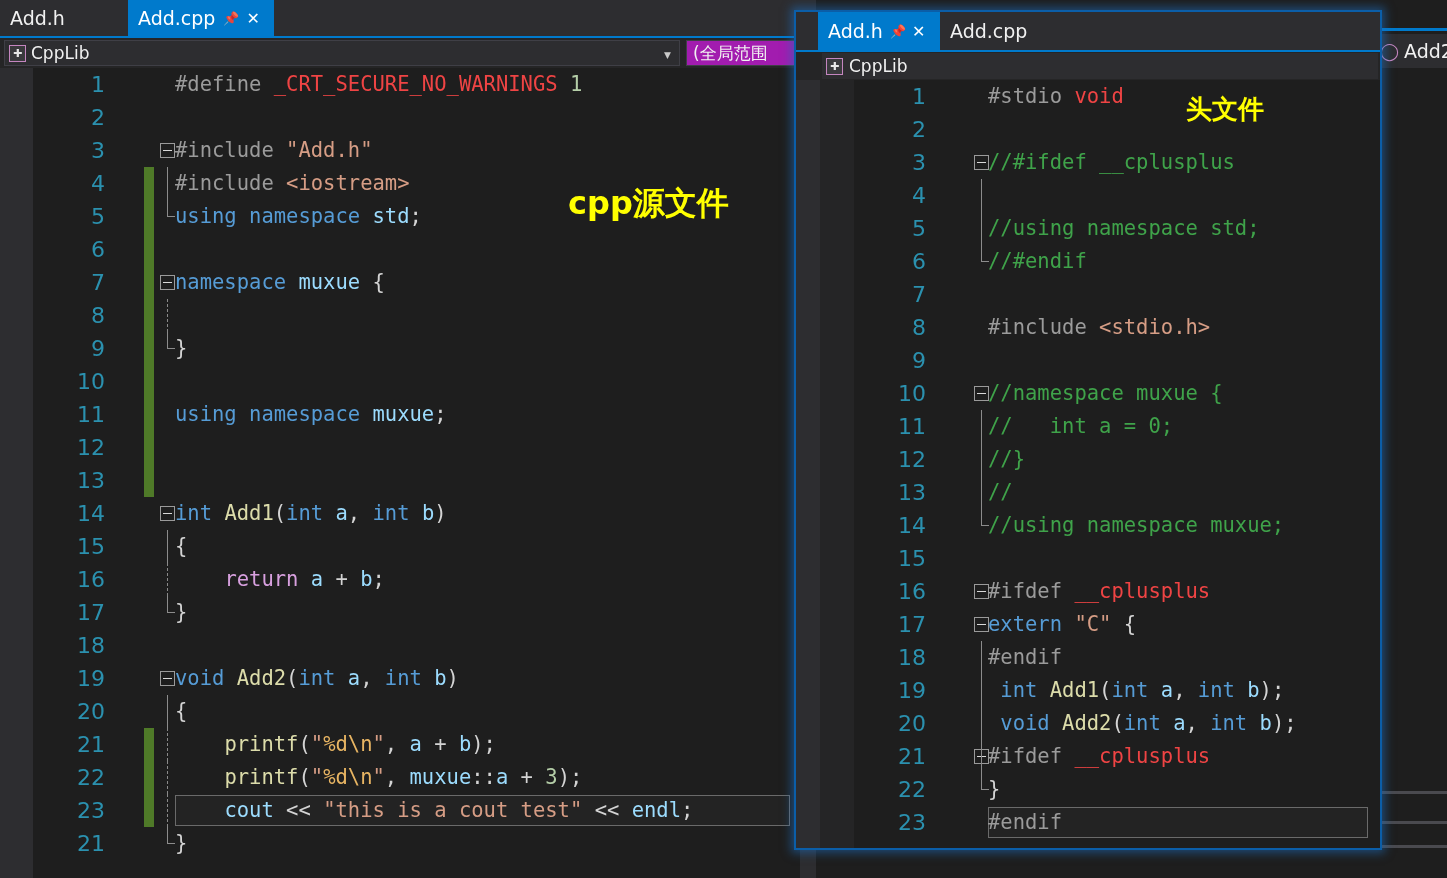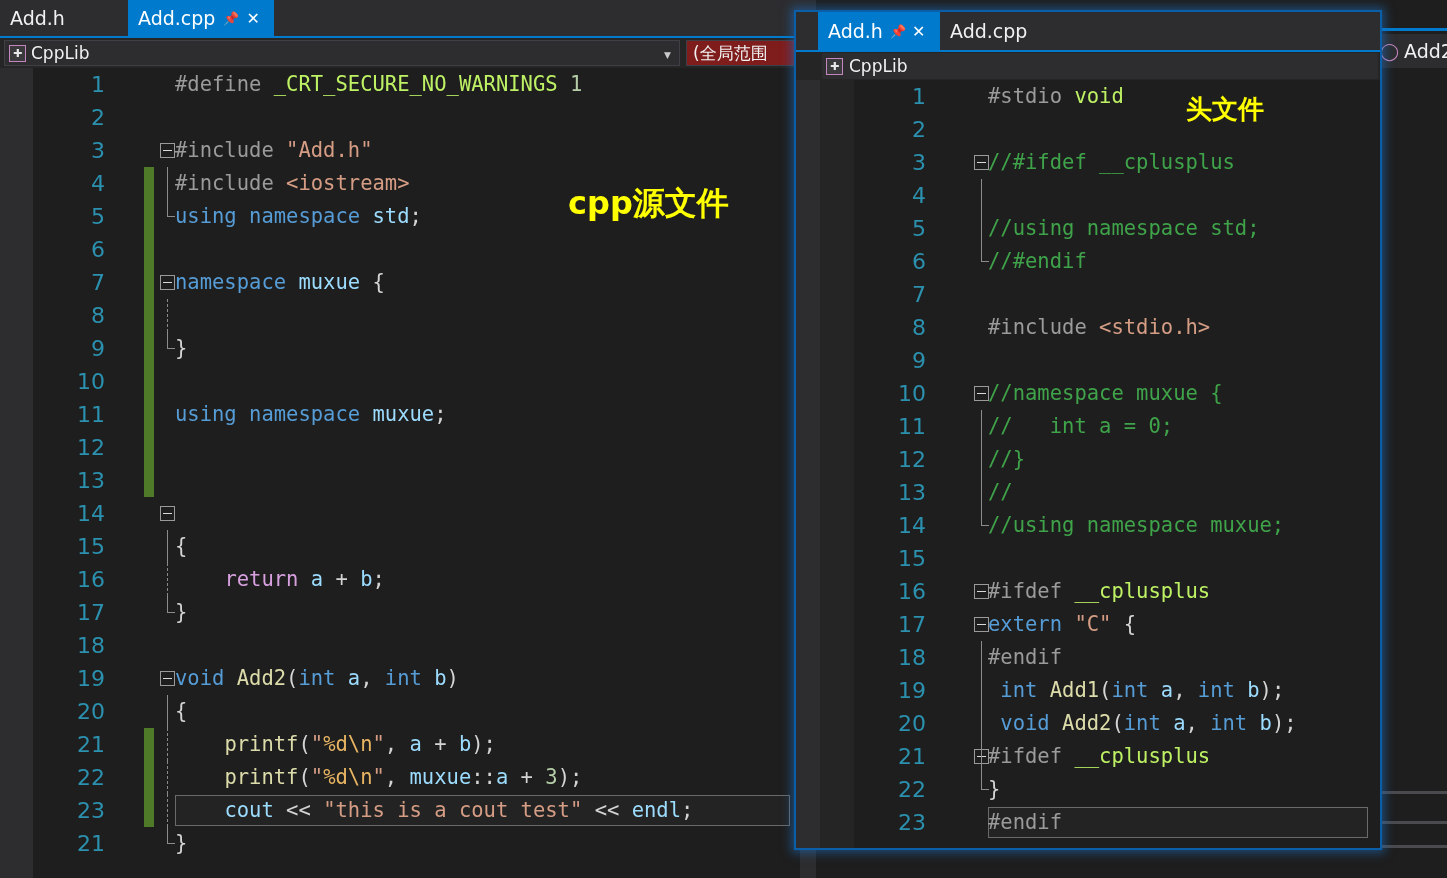--- a/index.html
+++ b/index.html
@@ -49,21 +49,21 @@
   .nav-combo .ico{
     width:17px;height:17px;margin:0 5px 0 4px;flex:none;
     border:1px solid #c586c0;box-sizing:border-box;
     display:flex;align-items:center;justify-content:center;
     color:#e8e8e8;font-size:11px;line-height:1;background:#3a3a3d;
   }
   .nav-combo .lbl{color:#f1f1f1;font-size:17px;white-space:nowrap;}
   .nav-combo .arrow{position:absolute;right:8px;top:9px;color:#c9c9c9;font-size:9px;}
   .nav-combo2{
     position:absolute;left:686px;top:2px;width:116px;height:26px;
-    border:1px solid #3f3f46;background:#7f1d1d;box-sizing:border-box;
+    border:1px solid #3f3f46;background:#a21caf;box-sizing:border-box;
     display:flex;align-items:center;overflow:hidden;text-align:center;
   }
   .nav-combo2 .lbl{color:#f1f1f1;font-size:17px;white-space:nowrap;padding-left:6px;}
 
   
   .code-surface{position:absolute;left:0;top:68px;width:800px;height:810px;background:#1e1e1e;}
   .left-margin{position:absolute;left:0;top:0;width:33px;height:810px;background:#2d2d30;}
   .code-bg{position:absolute;left:33px;top:0;right:0;bottom:0;background:#1e1e1e;}
 
   .lines{position:absolute;left:0;top:0;right:0;bottom:0;}
@@ -92,21 +92,21 @@
   }
   .curline{
     position:absolute;left:175px;top:1px;height:31px;
     border:1px solid #6a6a6a;box-sizing:border-box;background:#232323;
   }
 
   
   .k{color:#569cd6;}      
   .fn{color:#dcdcaa;}     
   .pp{color:#9b9b9b;}     
-  .mac{color:#bef264;}    
+  .mac{color:#ef4444;}    
   .str{color:#d69d85;}    
   .num{color:#b5cea8;}    
   .cm{color:#3fa34a;}     
   .id{color:#9cdcfe;}     
   .ret{color:#d8a0df;}    
   .esc{color:#e8b563;}
 
   .annot{
     position:absolute;color:#ffff00;font-size:32px;font-weight:bold;
     font-family:"DejaVu Sans",sans-serif;white-space:nowrap;
@@ -301,20 +301,21 @@
           <div class="ln-row">
             <div class="ln-num">13</div>
             <div class="chg"></div>
             <div class="code-txt"></div>
           </div>
           <div class="ln-row">
             <div class="ln-num">14</div>
             <div class="fold">
               <i></i>
             </div>
+            <div class="code-txt"><span class="k">int</span> <span class="fn">Add1</span>(<span class="k">int</span> <span class="id">a</span>, <span class="k">int</span> <span class="id">b</span>)</div>
           </div>
           <div class="ln-row">
             <div class="ln-num">15</div>
             <div class="vline"></div>
             <div class="code-txt">{</div>
           </div>
           <div class="ln-row">
             <div class="ln-num">16</div>
             <div class="vline dash"></div>
             <div class="code-txt">    <span class="ret">return</span> <span class="id">a</span> + <span class="id">b</span>;</div>

